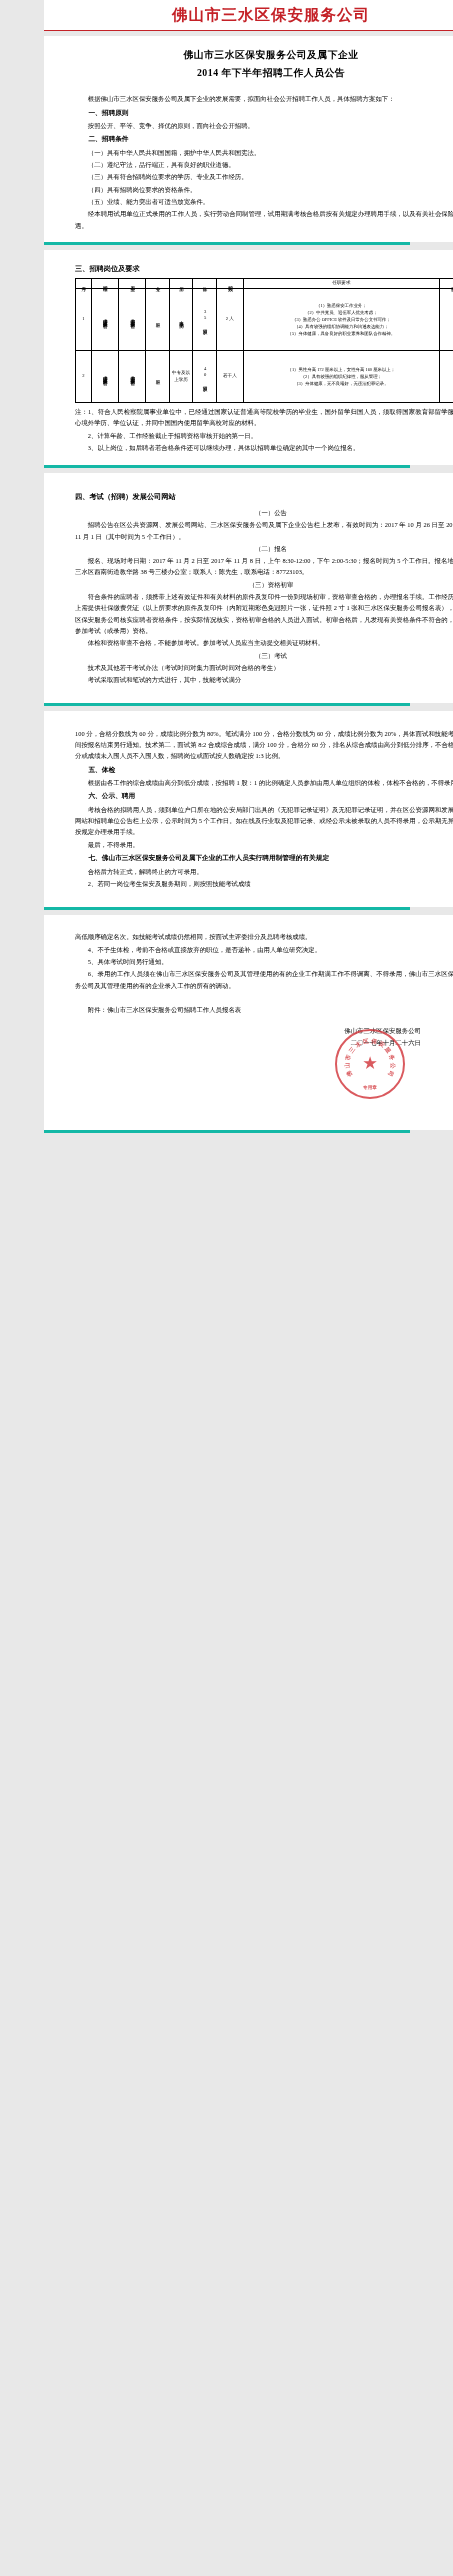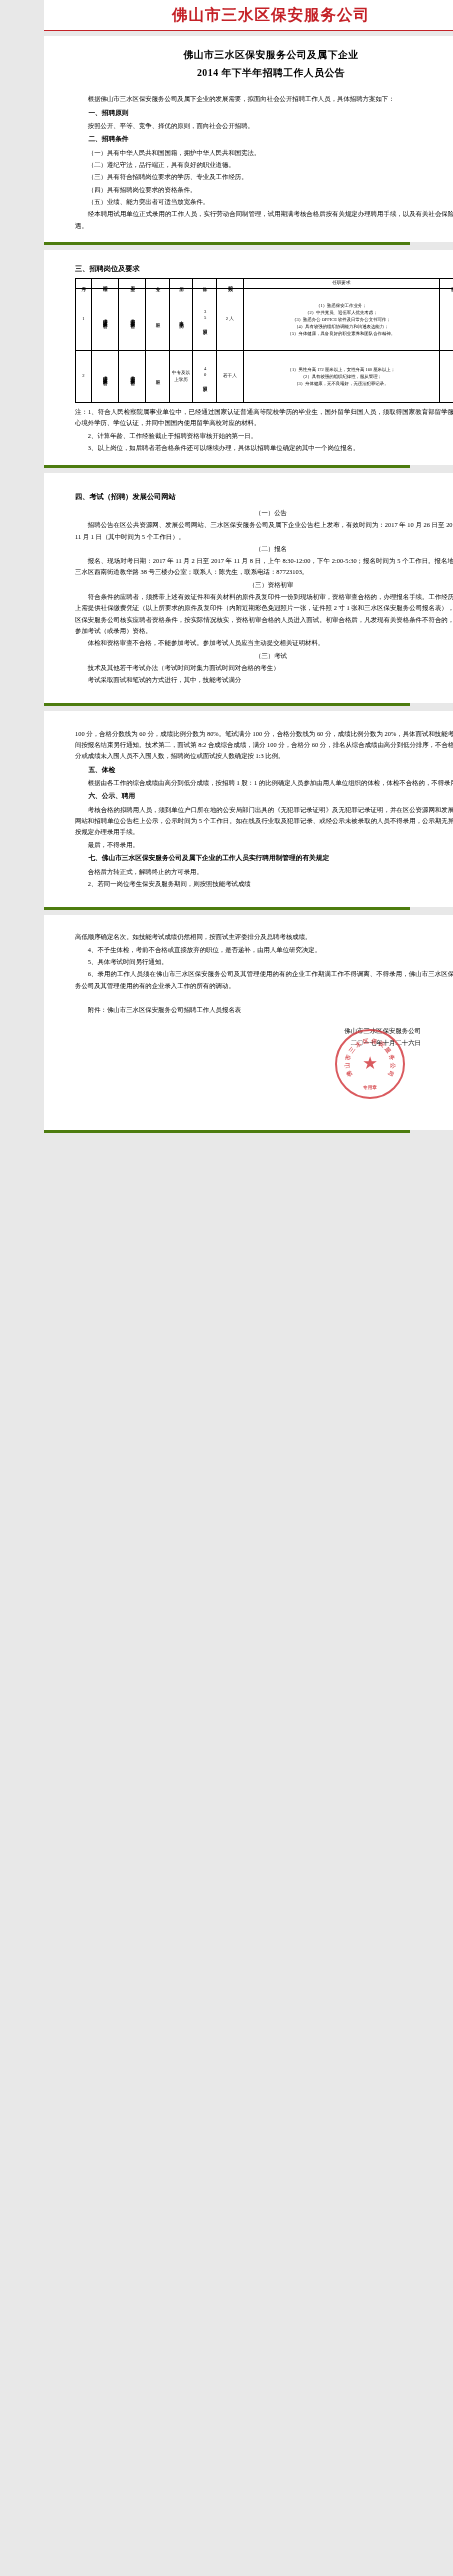--- a/index.html
+++ b/index.html
@@ -7,21 +7,21 @@
     padding: 0;
     background: #e8e8e8;
   }
   body {
     font-family: "Liberation Serif", "DejaVu Serif", serif;
     width: 454px;
   }
   .page {
     width: 366px;
     box-sizing: border-box;
-    background: #4d7c0f;
+    background: #14b8a6;
     margin: 0 auto;
     position: relative;
   }
   
   .header-band {
     width: 454px;
     padding: 5.2px 0 4.1px 0;
     box-sizing: border-box;
     background: #ffffff;
     border-bottom: 1px solid #c42127;

